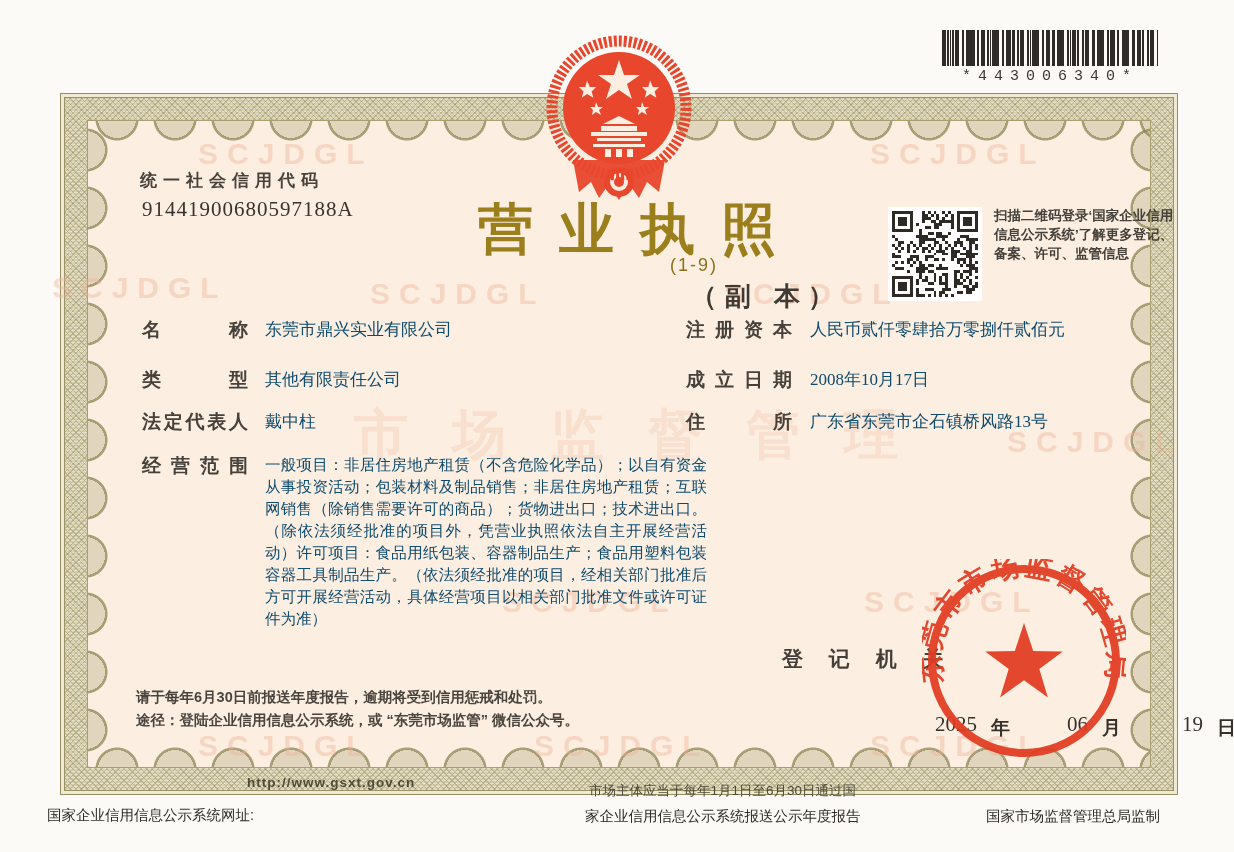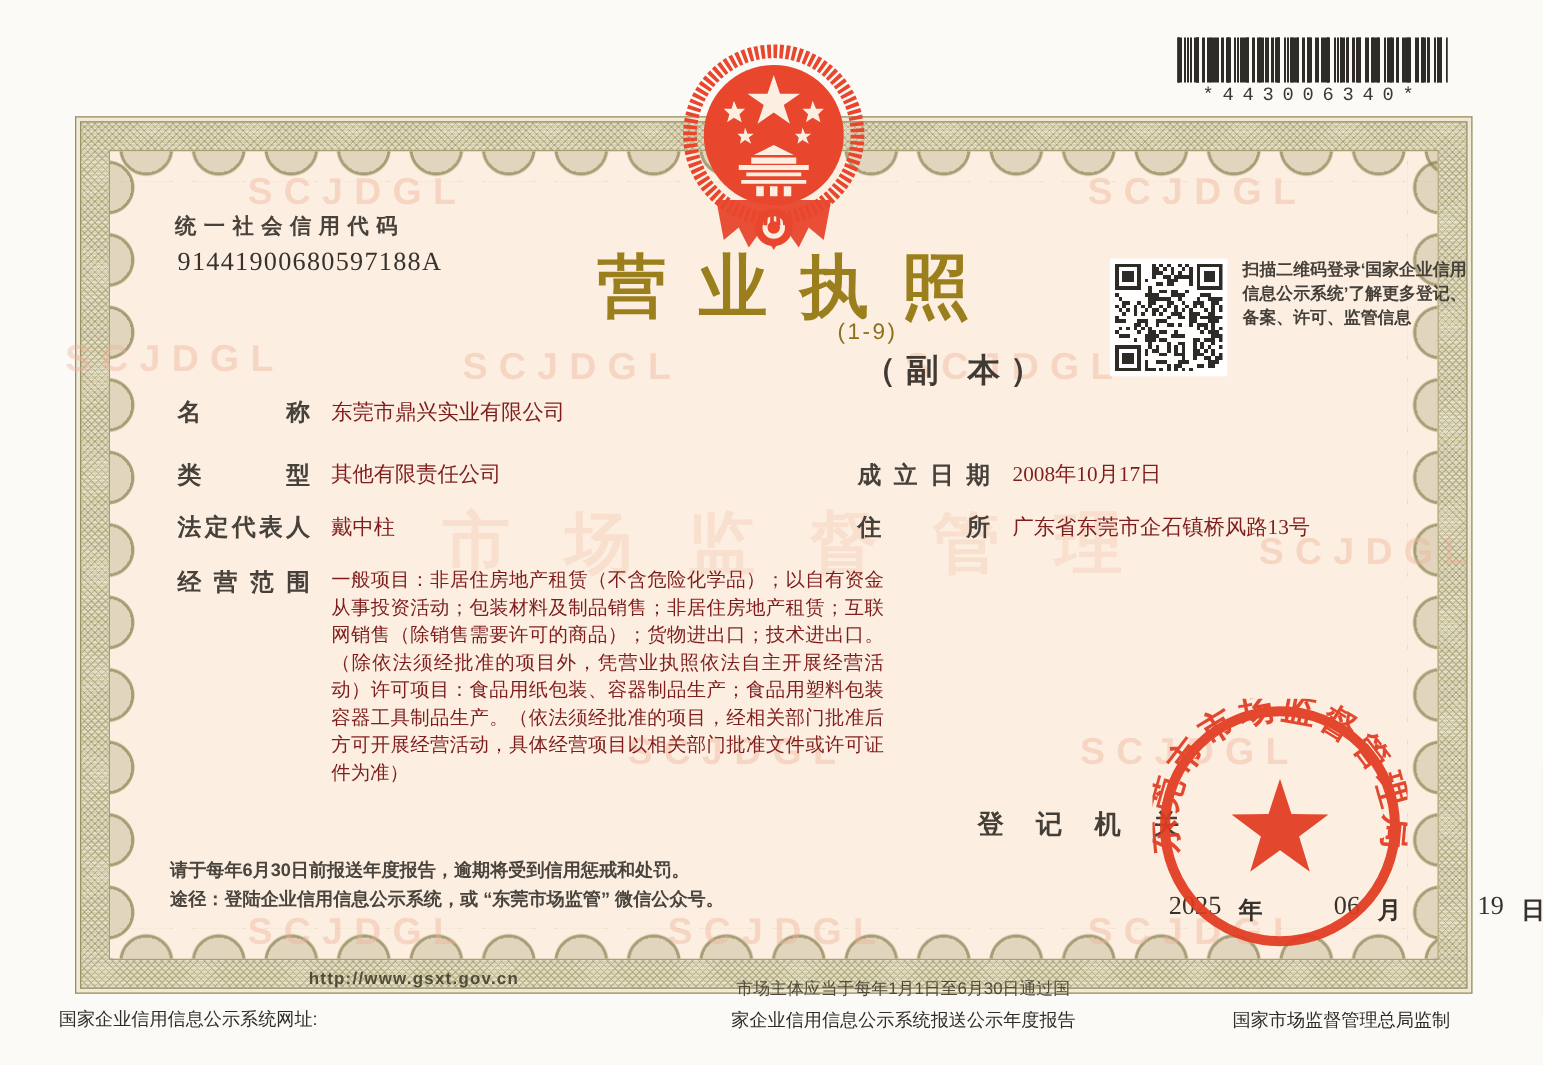--- a/index.html
+++ b/index.html
@@ -72,21 +72,21 @@
 
   
   .qr-box { position:absolute; left:800px; top:86px; width:94px; height:94px; background:#fff; padding:4px; z-index:2; }
   .qr-caption { position:absolute; left:906px; top:86px; width:188px; font-size:13.5px; font-weight:bold;
     line-height:1.4; color:#45403a; z-index:2; }
 
   
   .row { position:absolute; display:flex; z-index:2; }
   .flabel { width:106px; font-size:19px; font-weight:bold; color:#46413a;
     text-align:justify; text-align-last:justify; flex:none; }
-  .fvalue { font-family:"Liberation Serif", serif; font-size:17px; color:#7f1d1d; padding-top:1px; }
+  .fvalue { font-family:"Liberation Serif", serif; font-size:17px; color:#0c4a6e; padding-top:1px; }
   .gap-l { width:17px; flex:none; }
   .gap-r { width:18px; flex:none; }
   .scope-value { width:442px; font-size:15.5px; line-height:1.42; text-align:justify; }
 
   
   .notice { position:absolute; left:48px; top:565px; font-size:14.5px; font-weight:bold; color:#49443d; line-height:1.6; z-index:2; }
 
   .reg-label { position:absolute; left:694px; top:524px; font-size:21px; font-weight:bold; letter-spacing:10px; color:#433e37; z-index:2; }
   .date-line { position:absolute; left:816px; top:594px; z-index:2; display:flex; align-items:flex-end; color:#36312b; }
   .date-num { font-family:"Liberation Serif", serif; font-size:21px; position:relative; top:-4px;margin-left:31px; }
@@ -475,20 +475,25 @@
       <span class="flabel">法定代表人</span>
         <span class="gap-l"></span>
       <span class="fvalue">戴中柱</span>
     </div>
     <div class="row" style="left:54px; top:332px;">
       <span class="flabel">经营范围</span>
         <span class="gap-l"></span>
       <span class="fvalue scope-value">一般项目：非居住房地产租赁（不含危险化学品）；以自有资金从事投资活动；包装材料及制品销售；非居住房地产租赁；互联网销售（除销售需要许可的商品）；货物进出口；技术进出口。（除依法须经批准的项目外，凭营业执照依法自主开展经营活动）许可项目：食品用纸包装、容器制品生产；食品用塑料包装容器工具制品生产。（依法须经批准的项目，经相关部门批准后方可开展经营活动，具体经营项目以相关部门批准文件或许可证件为准）</span>
     </div>
 
+    <div class="row" style="left:598px; top:196px;">
+      <span class="flabel">注册资本</span>
+        <span class="gap-r"></span>
+      <span class="fvalue">人民币贰仟零肆拾万零捌仟贰佰元</span>
+    </div>
     <div class="row" style="left:598px; top:246px;">
       <span class="flabel">成立日期</span>
         <span class="gap-r"></span>
       <span class="fvalue">2008年10月17日</span>
     </div>
     <div class="row" style="left:598px; top:288px;">
       <span class="flabel">住所</span>
         <span class="gap-r"></span>
       <span class="fvalue">广东省东莞市企石镇桥风路13号</span>
     </div>

